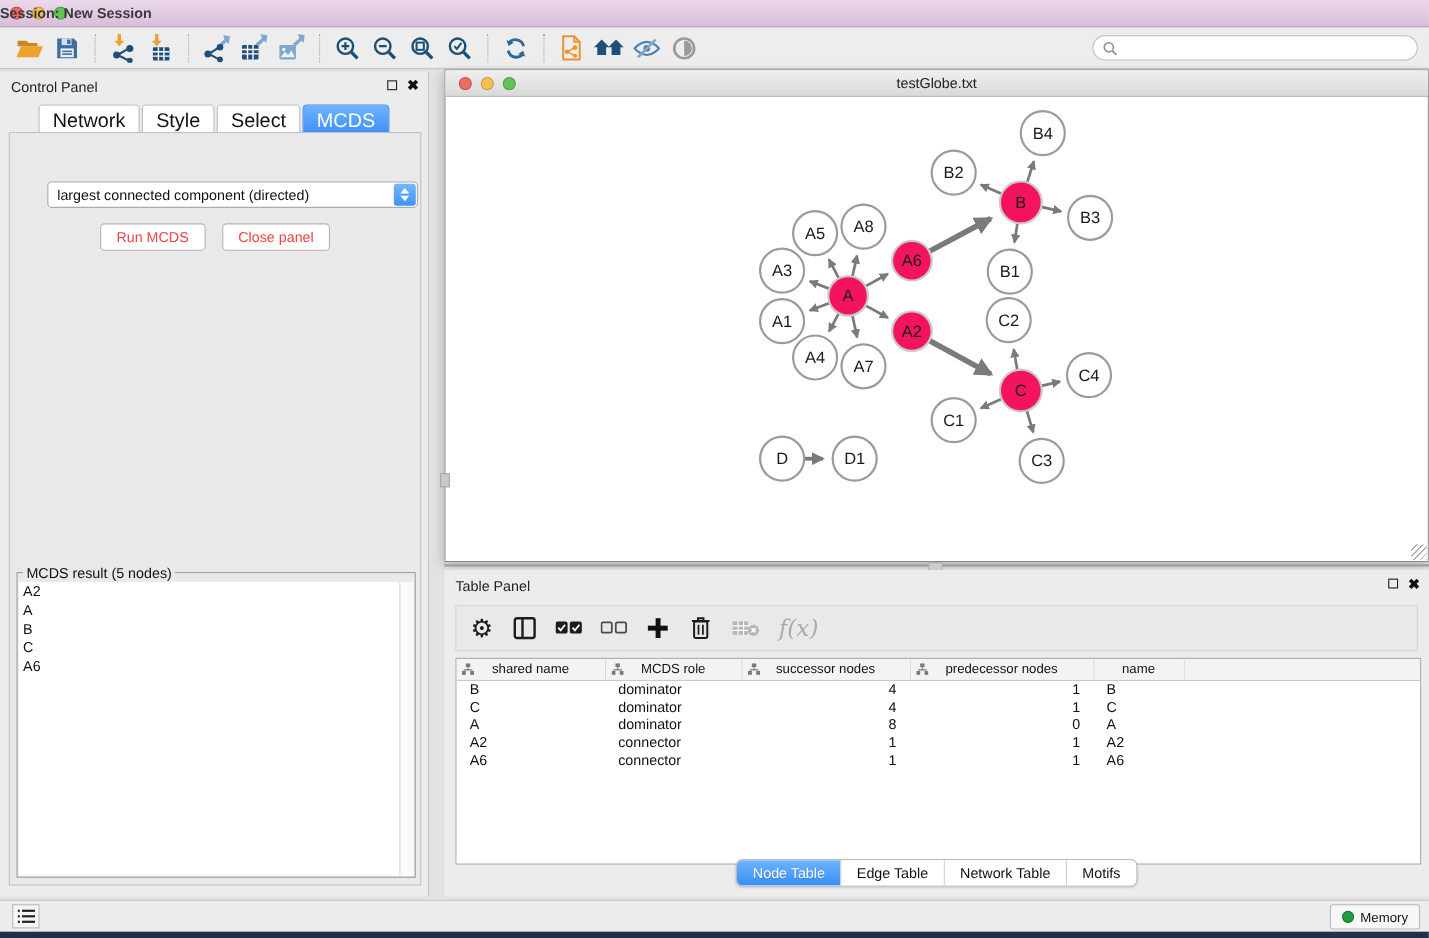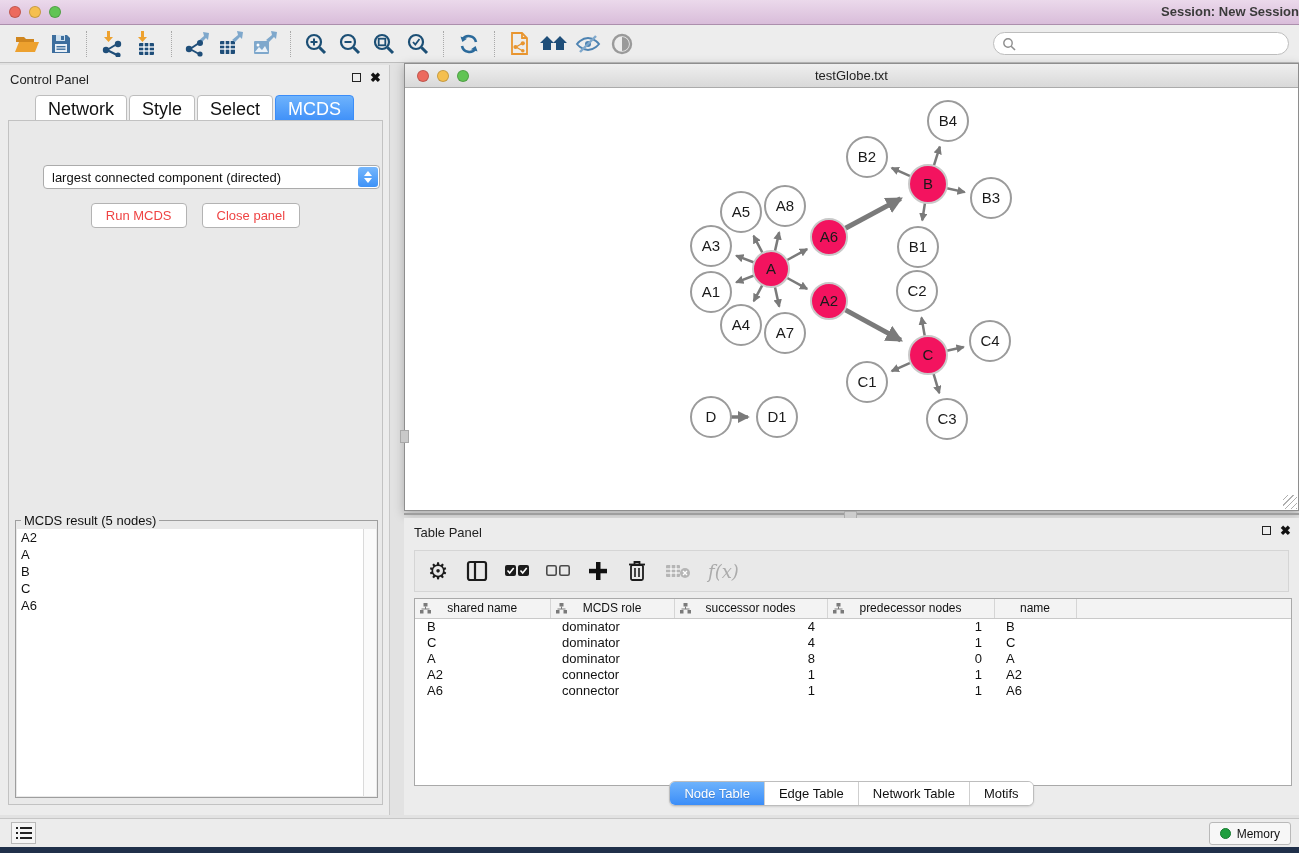--- a/index.html
+++ b/index.html
@@ -5,21 +5,21 @@
   * { margin:0; padding:0; box-sizing:border-box; }
   html,body { width:1299px; height:853px; }
   body { font-family:"Liberation Sans", sans-serif; background:#E2E2E2; position:relative; overflow:hidden; }
 
   
   .titlebar { position:absolute; left:0; top:0; width:1299px; height:25px;
     background:linear-gradient(#EBD9EB,#D9BDDA); border-bottom:1px solid #AC8FAD; }
   .traffic { position:absolute; left:9px; top:6px; display:flex; gap:8px; }
   .tl { width:12px; height:12px; border-radius:50%; border:1px solid rgba(0,0,0,.18); }
   .tl.red{background:#EC6A5E}.tl.yellow{background:#F5BF4F}.tl.green{background:#61C454}
-  .titlebar .title { position:absolute; left:0; right:0; top:4px; text-align:right;
+  .titlebar .title { position:absolute; left:0; right:0; top:4px; text-align:left;
     font-size:13px; font-weight:bold; color:#3a3a3a; }
 
   
   .toolbar { position:absolute; left:0; top:25px; width:1299px; height:38px;
     background:#EDEDED; border-bottom:1px solid #BDBDBD; display:flex; align-items:center; padding-left:10px; }
   .tbtn { width:34px; height:30px; display:flex; align-items:center; justify-content:center; }
   .tsep { width:1px; height:26px; border-left:1px dotted #A9A9A9; margin:0 8px; }
   .search-box { position:absolute; right:10px; top:7px; width:296px; height:23px; background:#fff;
     border:1px solid #BDBDBD; border-radius:12px; display:flex; align-items:center; padding-left:8px; }
   .search-box input { border:none; outline:none; flex:1; font-size:12px; background:transparent; height:18px; }
@@ -67,21 +67,21 @@
   .left-handle { position:absolute; left:400px; top:430px; width:9px; height:13px; background:#C9C9C9; border:1px solid #A8A8A8; }
   .h-splitter { position:absolute; left:404px; top:513px; width:895px; height:2px; background:#9E9E9E; }
   .h-handle { position:absolute; left:844px; top:511px; width:13px; height:8px; background:#CDCDCD; border:1px solid #ACACAC; }
 
   
   .table-panel { position:absolute; left:404px; top:518px; width:895px; height:297px; background:#ECECEC; }
   .tp-toolbar { position:absolute; left:10px; top:32px; right:10px; height:42px; background:#E9E9E9;
     border:1px solid #D5D5D5; display:flex; align-items:center; gap:17px; padding-left:12px; }
   .tico { display:flex; align-items:center; justify-content:center; min-width:22px; height:26px; }
   .gear-glyph { font-size:23px; color:#1c1c1c; line-height:22px; }
-  .fx-glyph { font-family:"DejaVu Serif", serif; font-style:italic; font-size:18px; color:#ABABAB; }
+  .fx-glyph { font-family:"DejaVu Serif", serif; font-style:italic; font-size:21px; color:#ABABAB; }
   .grid-table { position:absolute; left:10px; top:80px; width:878px; height:188px; background:#fff; border:1px solid #A9A9A9; }
   table.data { border-collapse:collapse; width:100%; table-layout:fixed; }
   table.data th { background:#F3F3F3; border-bottom:1px solid #C9C9C9; border-right:1px solid #D5D5D5;
     font-size:12px; font-weight:normal; color:#111; height:19px; text-align:center; position:relative; }
   table.data th .tree-ico { position:absolute; left:5px; top:4px; }
   table.data th.nob { border-right:none; }
   table.data td { font-size:13px; color:#111; height:16px; padding:0 12px 0 12px; white-space:nowrap; overflow:hidden; }
   td.al { text-align:left; } td.ar { text-align:right; }
   .tp-tabs { position:absolute; left:0; bottom:9px; width:100%; display:flex; justify-content:center; }
   .seg { display:flex; background:#fff; border:1px solid #BDBDBD; border-radius:6px; overflow:hidden; box-shadow:0 1px 2px rgba(0,0,0,.12); }

